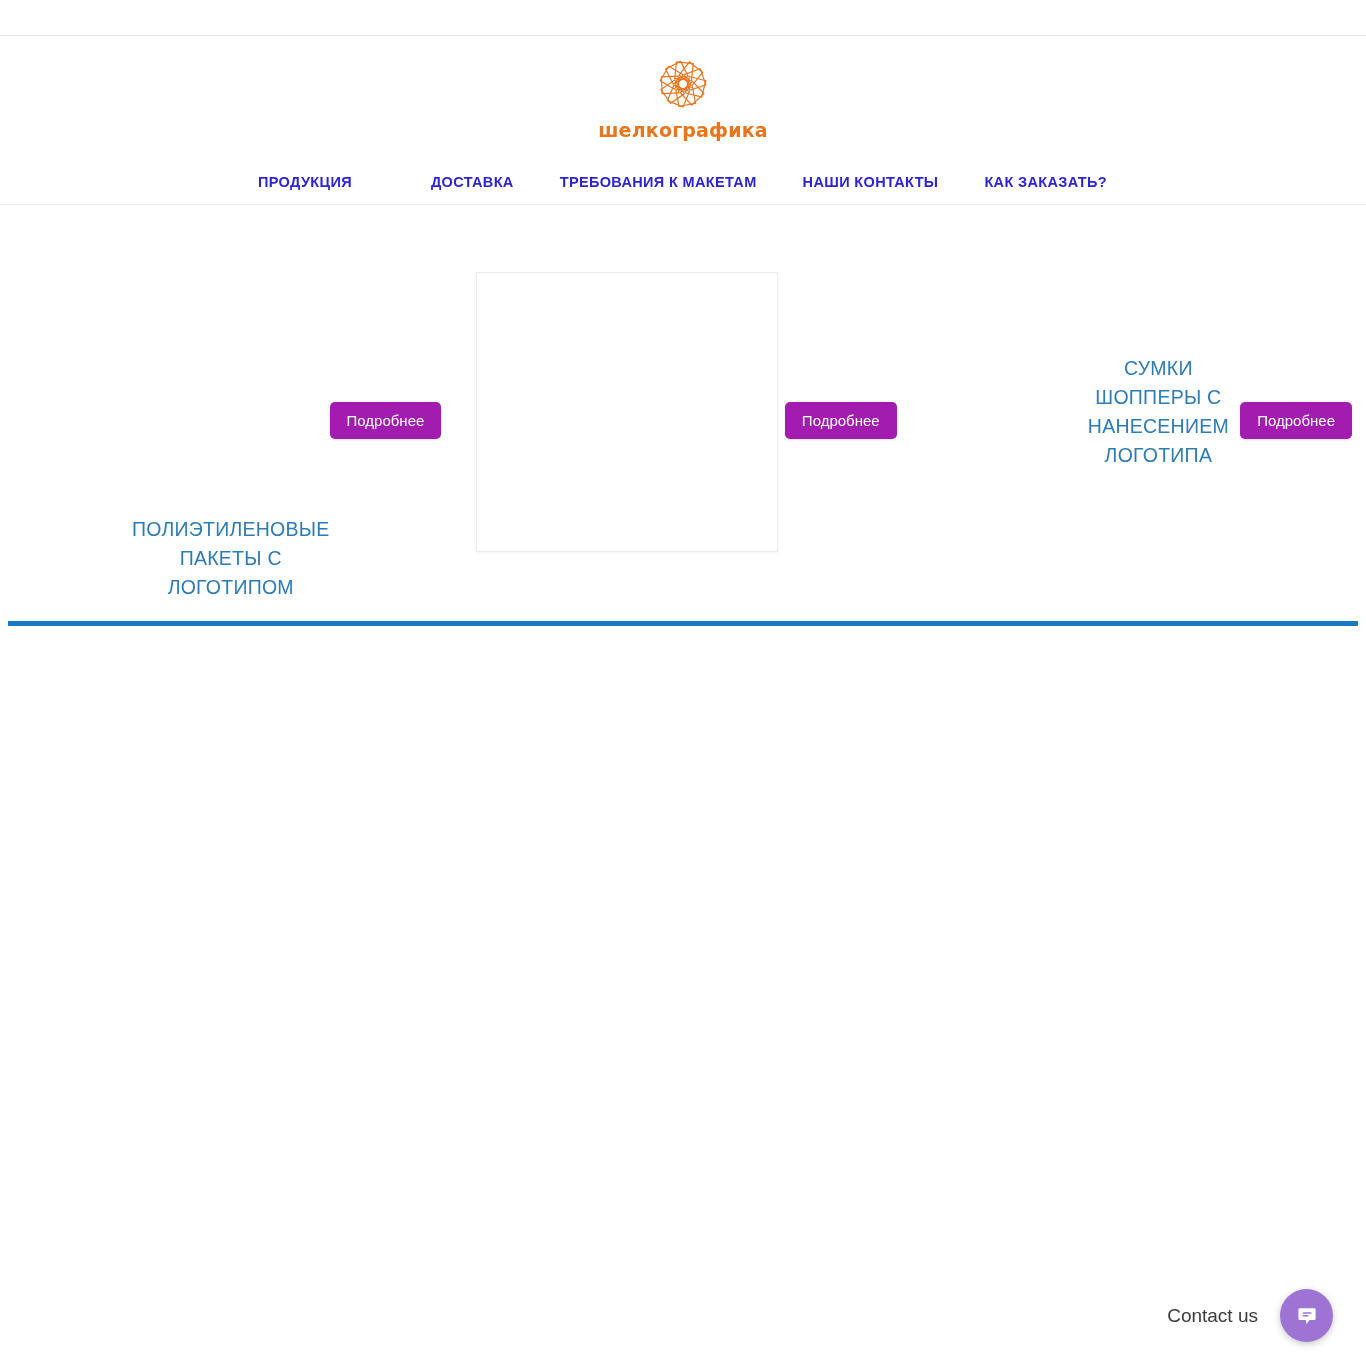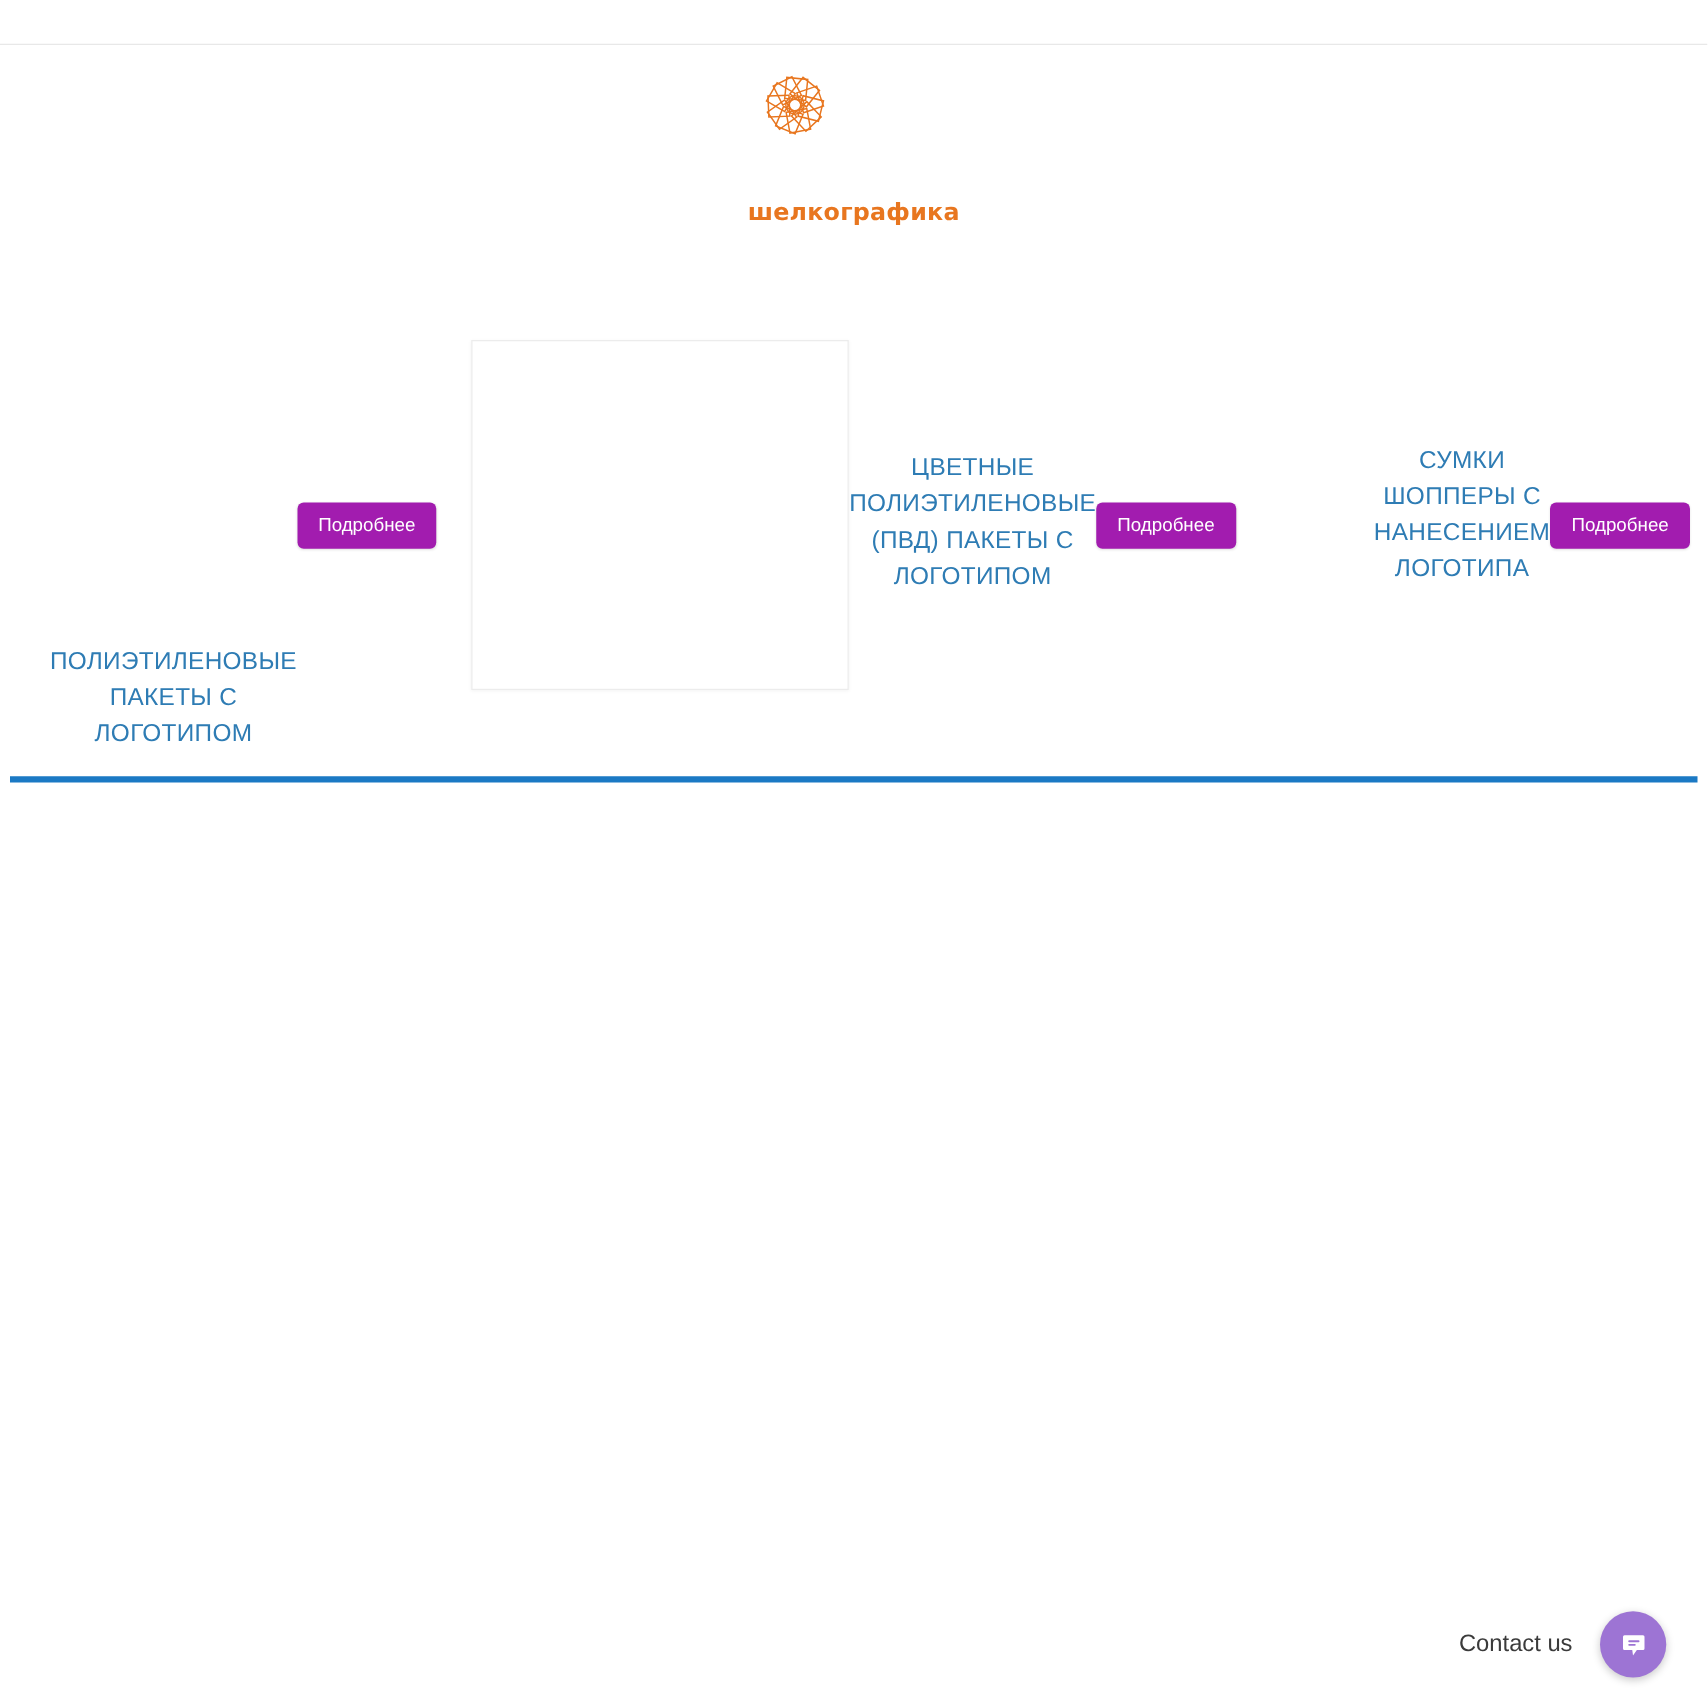--- a/index.html
+++ b/index.html
@@ -24,21 +24,21 @@
 
   
   .logo-header {
     position: absolute; top: 37px; left: 0;
     width: 1366px; height: 123px;
     background: #ffffff;
     display: flex; flex-direction: column;
     align-items: center; justify-content: flex-start;
     padding-top: 12px;
   }
-  .logo-link { display:flex; flex-direction:column; text-decoration:none;gap:40px; }
+  .logo-link { display:flex; flex-direction:column; align-items:center; text-decoration:none; }
   .logo-mark { width: 76px; height: 70px; display:block; }
   .logo-word {
     margin-top: 2px;
     font-size: 19px;
     font-weight: 700;
     letter-spacing: 0.2px;
     color: #E8761F;
     line-height: 1;
     font-family: "DejaVu Sans", sans-serif;
   }
@@ -212,38 +212,54 @@
                 <rect x="56" y="42" width="24" height="24" transform="rotate(14 68 54)"></rect>
               </g>
             <circle cx="50" cy="50" r="10.5"></circle>
           </g>
         </svg>
       </span>
       <span class="logo-word">шелкографика</span>
     </a>
   </header>
 
+  <nav class="navbar">
+    <ul class="nav-list">
+      <li class="nav-item">
+        <a class="nav-link" href="#">ПРОДУКЦИЯ</a>
+      </li>
+      <li class="nav-item">
+        <a class="nav-link" href="#">ДОСТАВКА</a>
+      </li>
+      <li class="nav-item">
+        <a class="nav-link" href="#">ТРЕБОВАНИЯ К МАКЕТАМ</a>
+      </li>
+      <li class="nav-item">
+        <a class="nav-link" href="#">НАШИ КОНТАКТЫ</a>
+      </li>
+      <li class="nav-item">
+        <a class="nav-link" href="#">КАК ЗАКАЗАТЬ?</a>
+      </li>
+    </ul>
+  </nav>
 
   <section class="grid-row" id="row-1">
 
     <div class="product-cell" id="cell-1">
       <div class="product-media media-empty"></div>
       <h2 class="product-title">
         <a href="#">ПОЛИЭТИЛЕНОВЫЕ  ПАКЕТЫ С ЛОГОТИПОМ</a>
       </h2>
       <a class="btn-more" href="#">Подробнее</a>
     </div>
 
     <div class="product-cell" id="cell-2">
       <div class="product-media">
         <div class="media-box"></div>
       </div>
-      <h2 class="product-title">
-        <a href="#">ЦВЕТНЫЕ ПОЛИЭТИЛЕНОВЫЕ (ПВД) ПАКЕТЫ С ЛОГОТИПОМ</a>
-      </h2>
       <a class="btn-more" href="#">Подробнее</a>
     </div>
 
     <div class="product-cell" id="cell-3">
       <div class="product-media media-empty"></div>
       <h2 class="product-title">
         <a href="#">СУМКИ ШОППЕРЫ С НАНЕСЕНИЕМ ЛОГОТИПА</a>
       </h2>
       <a class="btn-more" href="#">Подробнее</a>
     </div>

